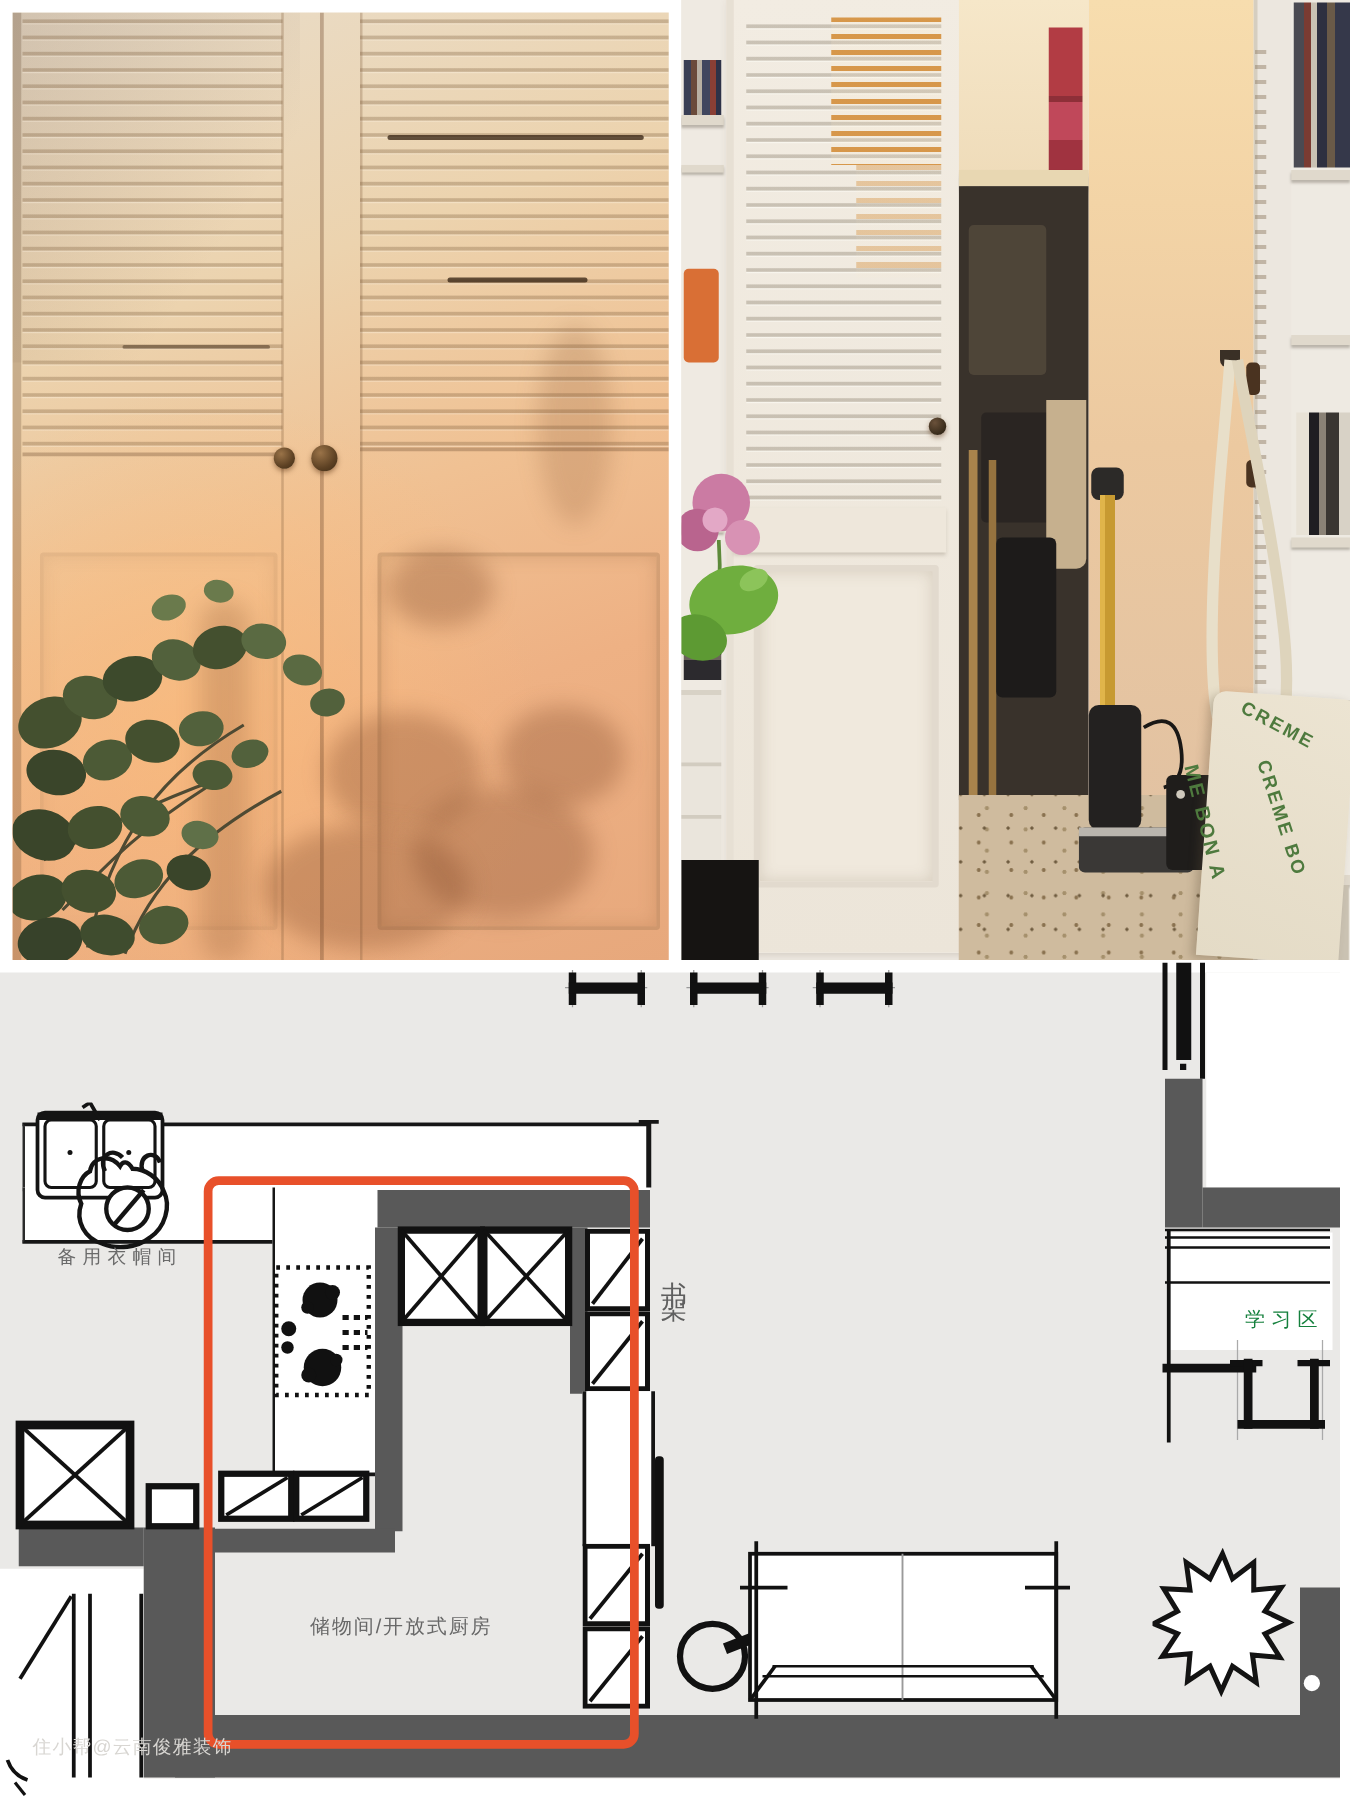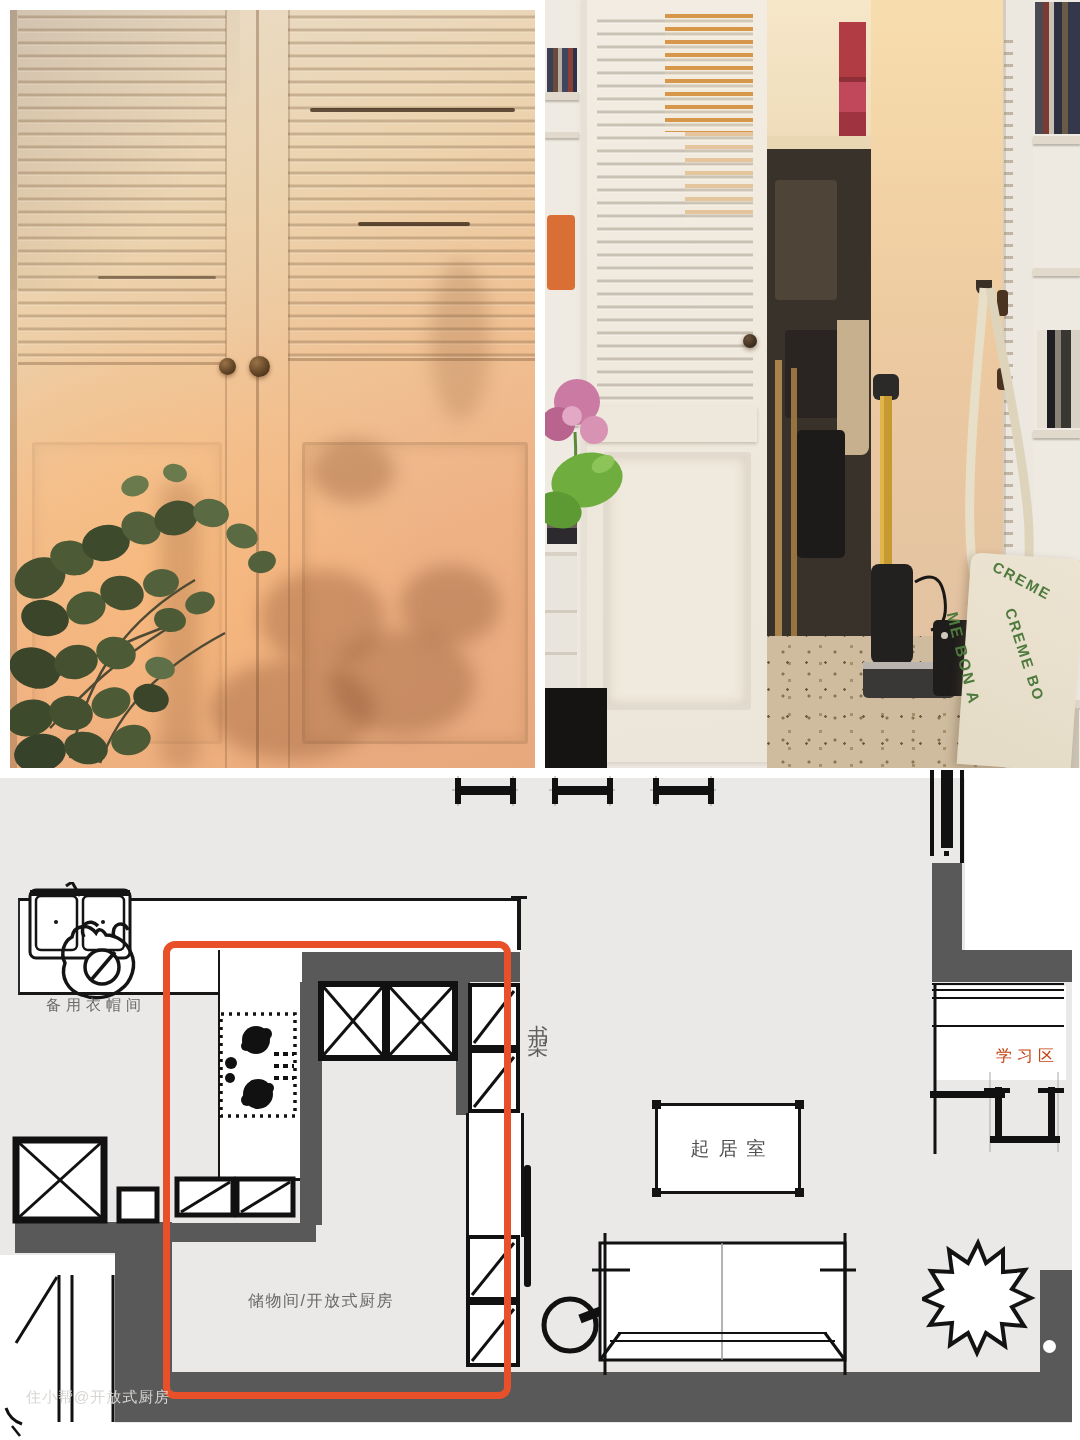--- a/index.html
+++ b/index.html
@@ -411,30 +411,23 @@
 
     <svg class="abs" style="left:0;top:480px;" width="130" height="190" viewBox="0 0 130 190">
       <line x1="59" y1="25" x2="59" y2="172" stroke="#111" stroke-width="3"></line>
       <line x1="72" y1="25" x2="72" y2="172" stroke="#111" stroke-width="3"></line>
       <line x1="113" y1="25" x2="113" y2="172" stroke="#111" stroke-width="3"></line>
       <line x1="57" y1="27" x2="16" y2="93" stroke="#111" stroke-width="3"></line>
       <path d="M6,158 Q10,170 22,174" fill="none" stroke="#111" stroke-width="3"></path>
       <path d="M12,176 l8,10" stroke="#111" stroke-width="2.5" fill="none"></path>
     </svg>
 
-    <div class="lrbox" style="left:655px;top:333px;width:140px;height:85px;">
-      <div class="corner" style="left:-6px;top:-6px;"></div>
-      <div class="corner" style="right:-6px;top:-6px;"></div>
-      <div class="corner" style="left:-6px;bottom:-6px;"></div>
-      <div class="corner" style="right:-6px;bottom:-6px;"></div>
-      <span class="lbl" style="position:static;font-size:19px;letter-spacing:9px;color:#4f4f4f;padding-left:9px;">起居室</span>
-    </div>
 
     <div class="orangebox" style="left:163px;top:171px;width:334px;height:444px;"></div>
 
     <div class="lbl" style="left:46px;top:226px;font-size:15px;letter-spacing:5px;color:#6a6a6a;">备用衣帽间</div>
     <div class="lbl" style="left:524px;top:238px;font-size:21px;letter-spacing:11px;color:#5f5f5f;writing-mode:vertical-rl;">书架</div>
-    <div class="lbl" style="left:996px;top:276px;font-size:16px;letter-spacing:5px;color:#c2410c;">学习区</div>
+    <div class="lbl" style="left:996px;top:276px;font-size:16px;letter-spacing:5px;color:#15803d;">学习区</div>
     <div class="lbl" style="left:248px;top:521px;font-size:16px;letter-spacing:1.5px;color:#686868;">储物间/开放式厨房</div>
-    <div class="lbl" style="left:26px;top:618px;font-size:15px;letter-spacing:1px;color:#d8d6d2;">住小帮@开放式厨房</div>
+    <div class="lbl" style="left:26px;top:618px;font-size:15px;letter-spacing:1px;color:#d8d6d2;">住小帮@云南俊雅装饰</div>
   </div>
 
 </div>
 
 </body></html>

